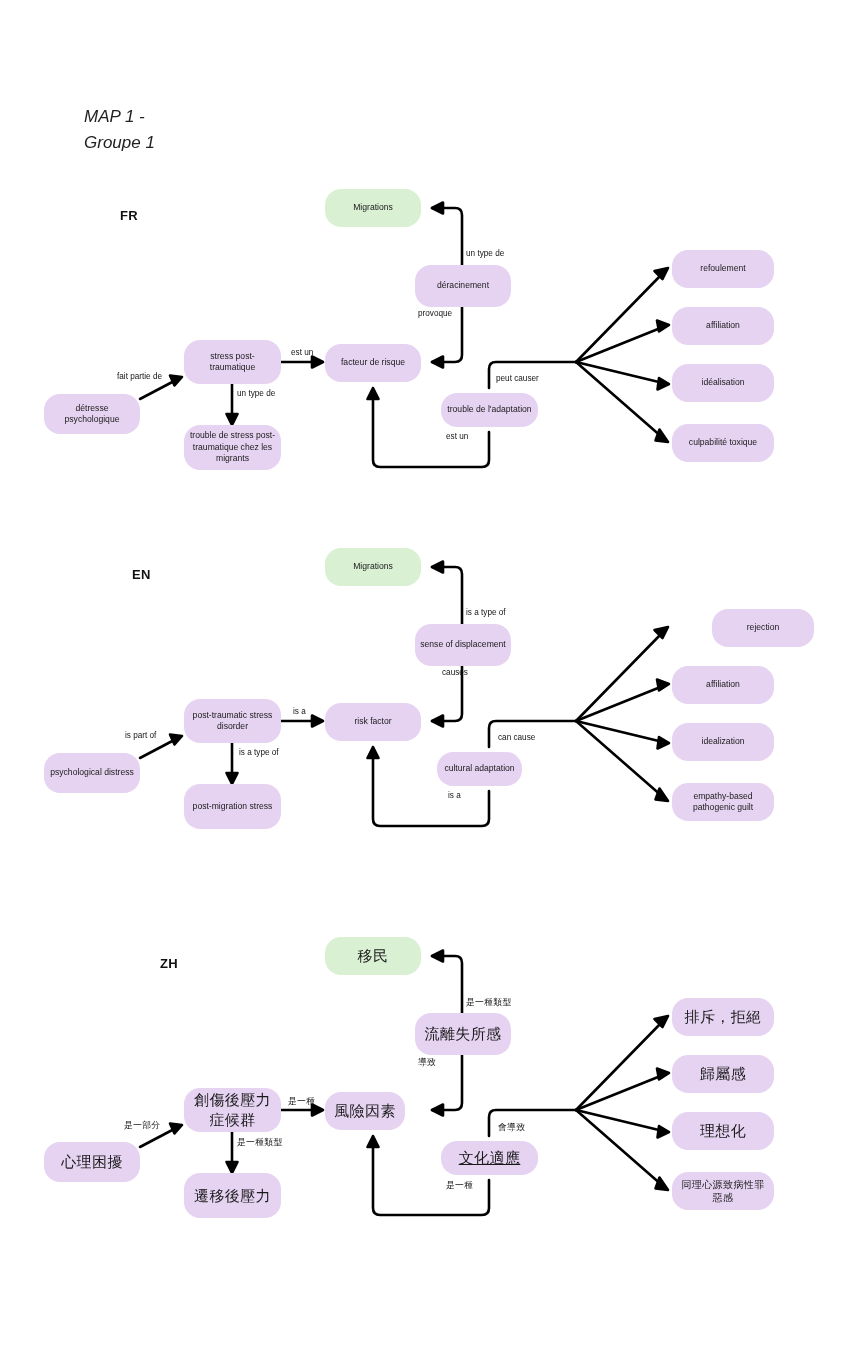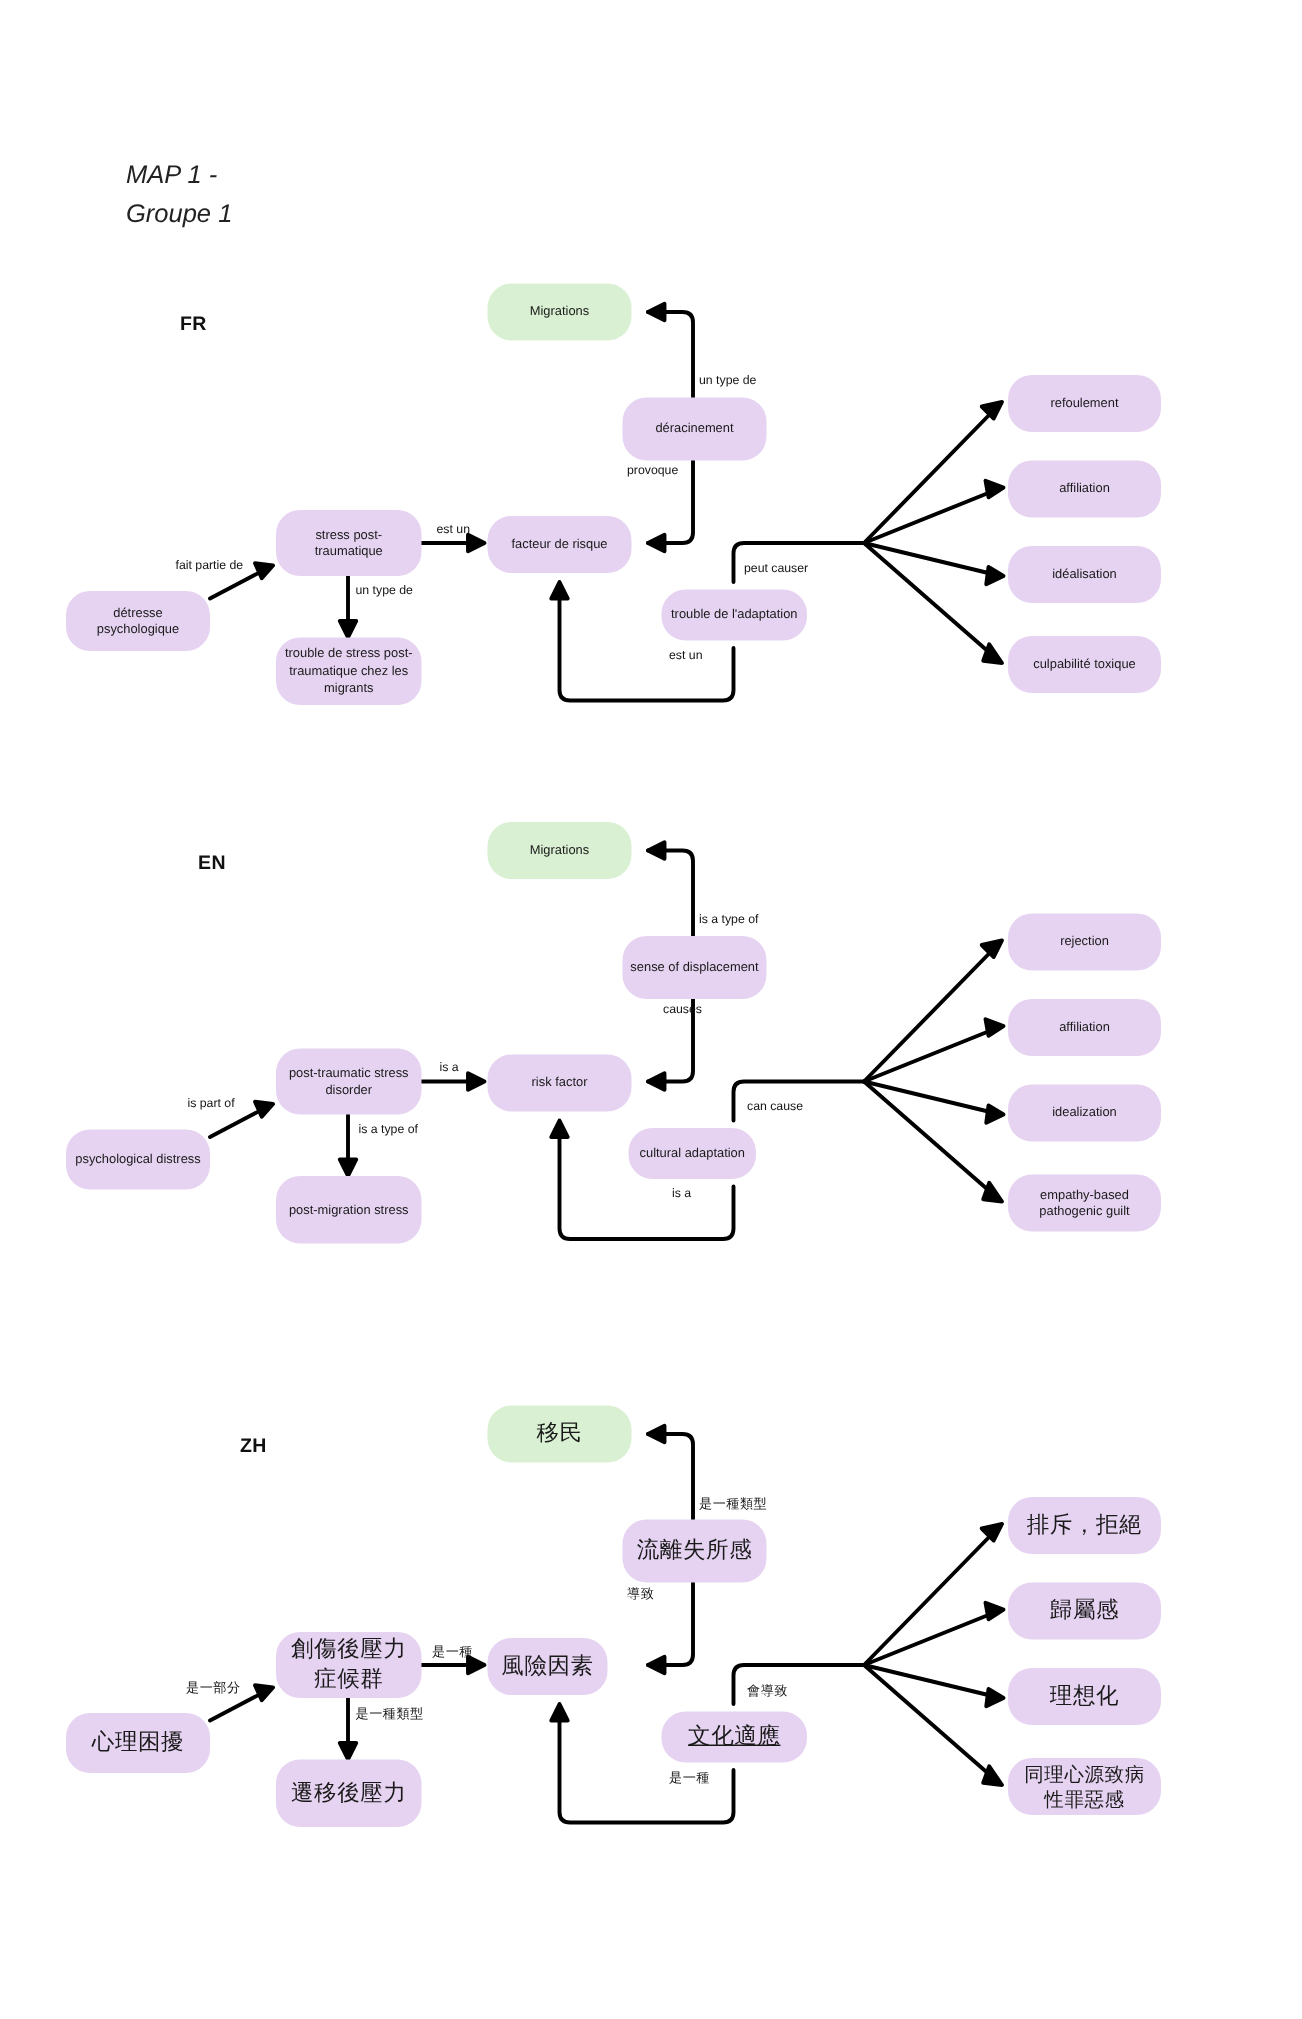--- a/index.html
+++ b/index.html
@@ -172,22 +172,22 @@
     <path d="M576,362 L663,438"></path>
     <path d="M668,442 l-12.5,-1.5 l4,-11 Z" style="fill:#000;stroke:#000"></path>
   </svg>
 
   <div class="node green" style="left:325px;top:189px;width:96px;height:38px;">Migrations</div>
   <div class="node" style="left:415px;top:265px;width:96px;height:42px;">sense of displacement</div>
   <div class="node" style="left:44px;top:394px;width:96px;height:40px;">psychological distress</div>
   <div class="node" style="left:184px;top:340px;width:97px;height:44px;">post-traumatic stress disorder</div>
   <div class="node" style="left:184px;top:425px;width:97px;height:45px;">post-migration stress</div>
   <div class="node" style="left:325px;top:344px;width:96px;height:38px;">risk factor</div>
-  <div class="node" style="left:419px;top:393px;width:85px;height:34px;">cultural adaptation</div>
-  <div class="node" style="left:672px;top:250px;width:102px;height:38px;">rejection</div>
+  <div class="node" style="left:437px;top:393px;width:85px;height:34px;">cultural adaptation</div>
+  <div class="node" style="left:712px;top:250px;width:102px;height:38px;">rejection</div>
   <div class="node" style="left:672px;top:307px;width:102px;height:38px;">affiliation</div>
   <div class="node" style="left:672px;top:364px;width:102px;height:38px;">idealization</div>
   <div class="node" style="left:672px;top:424px;width:102px;height:38px;">empathy-based pathogenic guilt</div>
 
   <div class="edge-label" style="left:466px;top:249px;">is a type of</div>
   <div class="edge-label" style="left:442px;top:309px;">causes</div>
   <div class="edge-label" style="left:125px;top:372px;">is part of</div>
   <div class="edge-label" style="left:293px;top:348px;">is a</div>
   <div class="edge-label" style="left:239px;top:389px;">is a type of</div>
   <div class="edge-label" style="left:498px;top:374px;">can cause</div>
@@ -224,21 +224,21 @@
   <div class="node green zh" style="left:325px;top:189px;width:96px;height:38px;">移民</div>
   <div class="node zh" style="left:415px;top:265px;width:96px;height:42px;">流離失所感</div>
   <div class="node zh" style="left:44px;top:394px;width:96px;height:40px;">心理困擾</div>
   <div class="node zh" style="left:184px;top:340px;width:97px;height:44px;">創傷後壓力症候群</div>
   <div class="node zh" style="left:184px;top:425px;width:97px;height:45px;">遷移後壓力</div>
   <div class="node zh" style="left:325px;top:344px;width:80px;height:38px;">風險因素</div>
   <div class="node zh" style="left:441px;top:393px;width:97px;height:34px;text-decoration:underline;">文化適應</div>
   <div class="node zh" style="left:672px;top:250px;width:102px;height:38px;">排斥，拒絕</div>
   <div class="node zh" style="left:672px;top:307px;width:102px;height:38px;">歸屬感</div>
   <div class="node zh" style="left:672px;top:364px;width:102px;height:38px;">理想化</div>
-  <div class="node zh" style="left:672px;top:424px;width:102px;height:38px;font-size:13px;">同理心源致病性罪惡感</div>
+  <div class="node zh" style="left:672px;top:424px;width:102px;height:38px;font-size:10px;">同理心源致病性罪惡感</div>
 
   <div class="edge-label zh" style="left:466px;top:249px;">是一種類型</div>
   <div class="edge-label zh" style="left:418px;top:309px;">導致</div>
   <div class="edge-label zh" style="left:124px;top:372px;">是一部分</div>
   <div class="edge-label zh" style="left:288px;top:348px;">是一種</div>
   <div class="edge-label zh" style="left:237px;top:389px;">是一種類型</div>
   <div class="edge-label zh" style="left:498px;top:374px;">會導致</div>
   <div class="edge-label zh" style="left:446px;top:432px;">是一種</div>
 </div>
 

